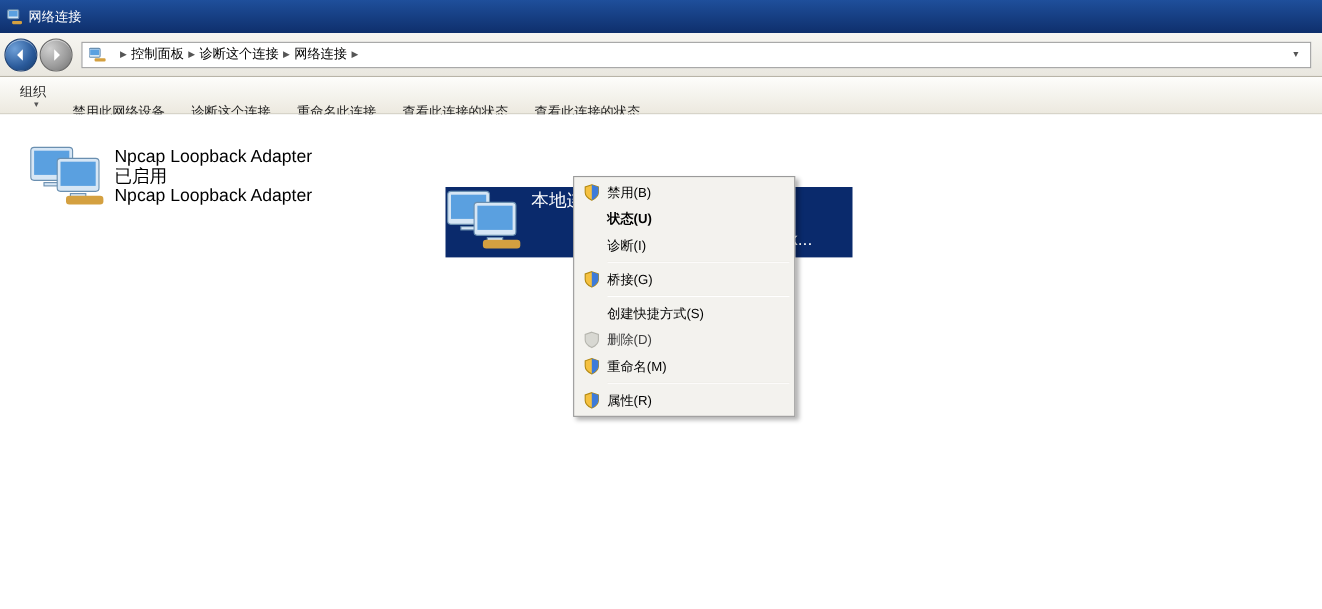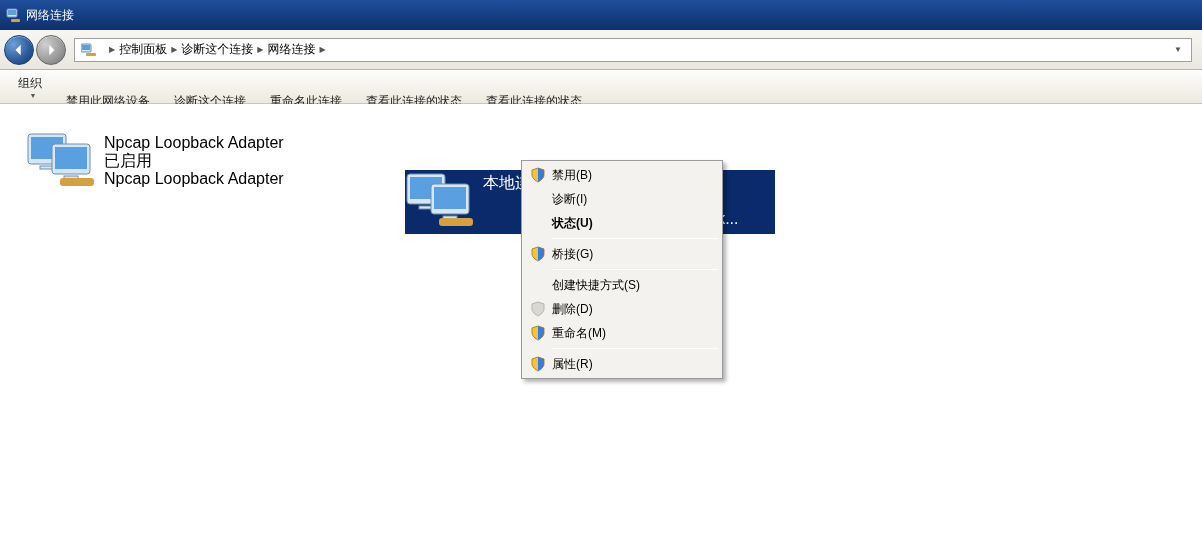--- a/index.html
+++ b/index.html
@@ -37,21 +37,21 @@
 
     
     .nc-svg .screen-body { fill:#5aa0e0; }
     .nc-svg .screen-frame { fill:#d6e6f5; stroke:#6a8fb0; stroke-width:1; }
     .nc-svg .cable { fill:#d4a040; }
 
     
     .ctxmenu { position:absolute; width:202px; background:#f3f2ee; border:1px solid #9a9a9a; box-shadow:3px 3px 4px rgba(0,0,0,.3); padding:2px; font-size:12px;margin-left:32px; }
     .mitem { height:24px; display:flex; align-items:center; padding:0 8px 0 28px; position:relative; cursor:default; font-family:"SimSun","Tahoma",monospace; }
     .mitem .shield, .mitem .shield-g { position:absolute; left:6px; top:4px; width:16px; height:16px; }
-    .mitem.disabled { color:#000000; }
+    .mitem.disabled { color:#404040; }
     .mitem.bold { font-weight:bold; }
     .msep { height:1px; background:#d6d2c4; border-bottom:1px solid #fff; margin:3px 2px 3px 28px; }
   </style>
 </head>
 <body>
 
 <div class="titlebar">
   <span class="app-icon">
     <svg viewBox="0 0 16 16" class="nc-svg">
       <rect x="1" y="2" width="10" height="8" rx="1" class="screen-frame"></rect>
@@ -166,26 +166,26 @@
   <div class="ctxmenu" style="left:489px; top:56px;">
     <div class="mitem">
       <span class="shield">
         <svg viewBox="0 0 16 16">
             <path d="M8 1 L14 3 V8 C14 12 8 15 8 15 C8 15 2 12 2 8 V3 Z" fill="#f5c140" stroke="#b58a10"></path>
             <path d="M8 1 L14 3 V8 C14 12 8 15 8 15 Z" fill="#3d7bd9"></path>
           </svg>
       </span>
       <span>禁用(B)</span>
     </div>
-    <div class="mitem">
-      <span>诊断(I)</span>
-    </div>
     <div class="mitem bold">
       <span>状态(U)</span>
     </div>
+    <div class="mitem">
+      <span>诊断(I)</span>
+    </div>
     <div class="msep"></div>
     <div class="mitem">
       <span class="shield">
         <svg viewBox="0 0 16 16">
             <path d="M8 1 L14 3 V8 C14 12 8 15 8 15 C8 15 2 12 2 8 V3 Z" fill="#f5c140" stroke="#b58a10"></path>
             <path d="M8 1 L14 3 V8 C14 12 8 15 8 15 Z" fill="#3d7bd9"></path>
           </svg>
       </span>
       <span>桥接(G)</span>
     </div>

